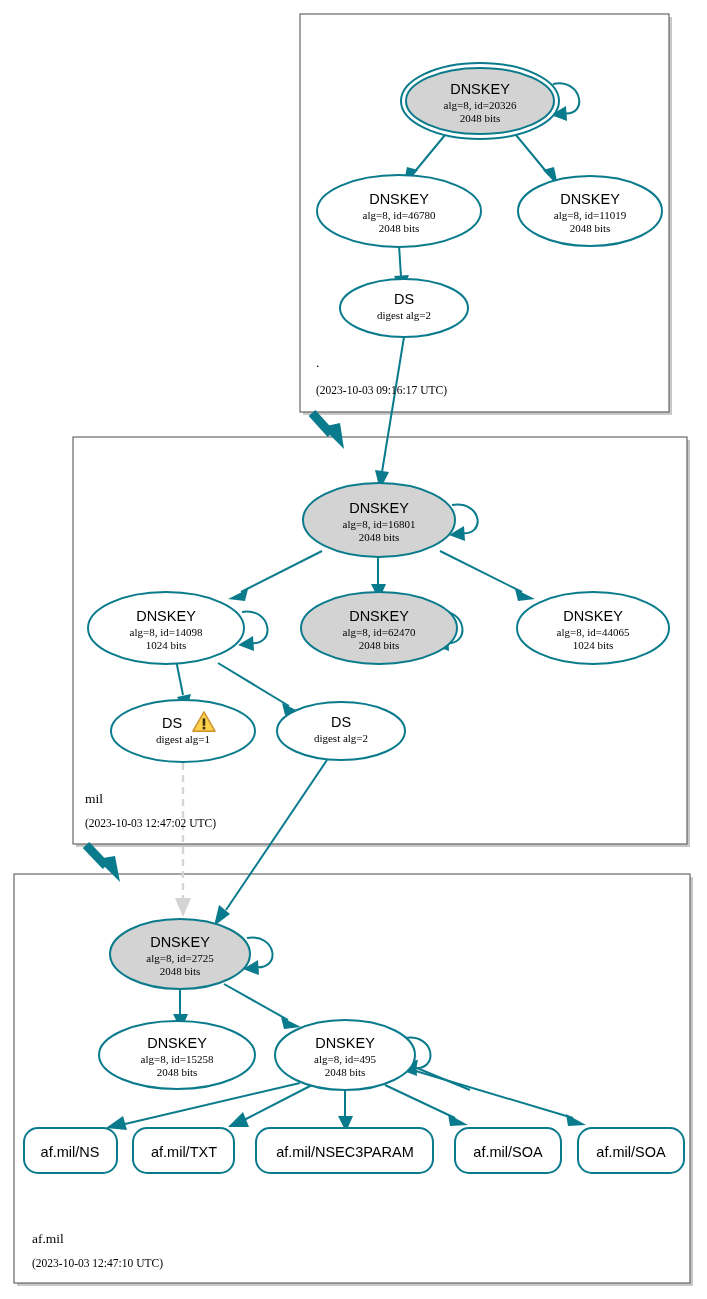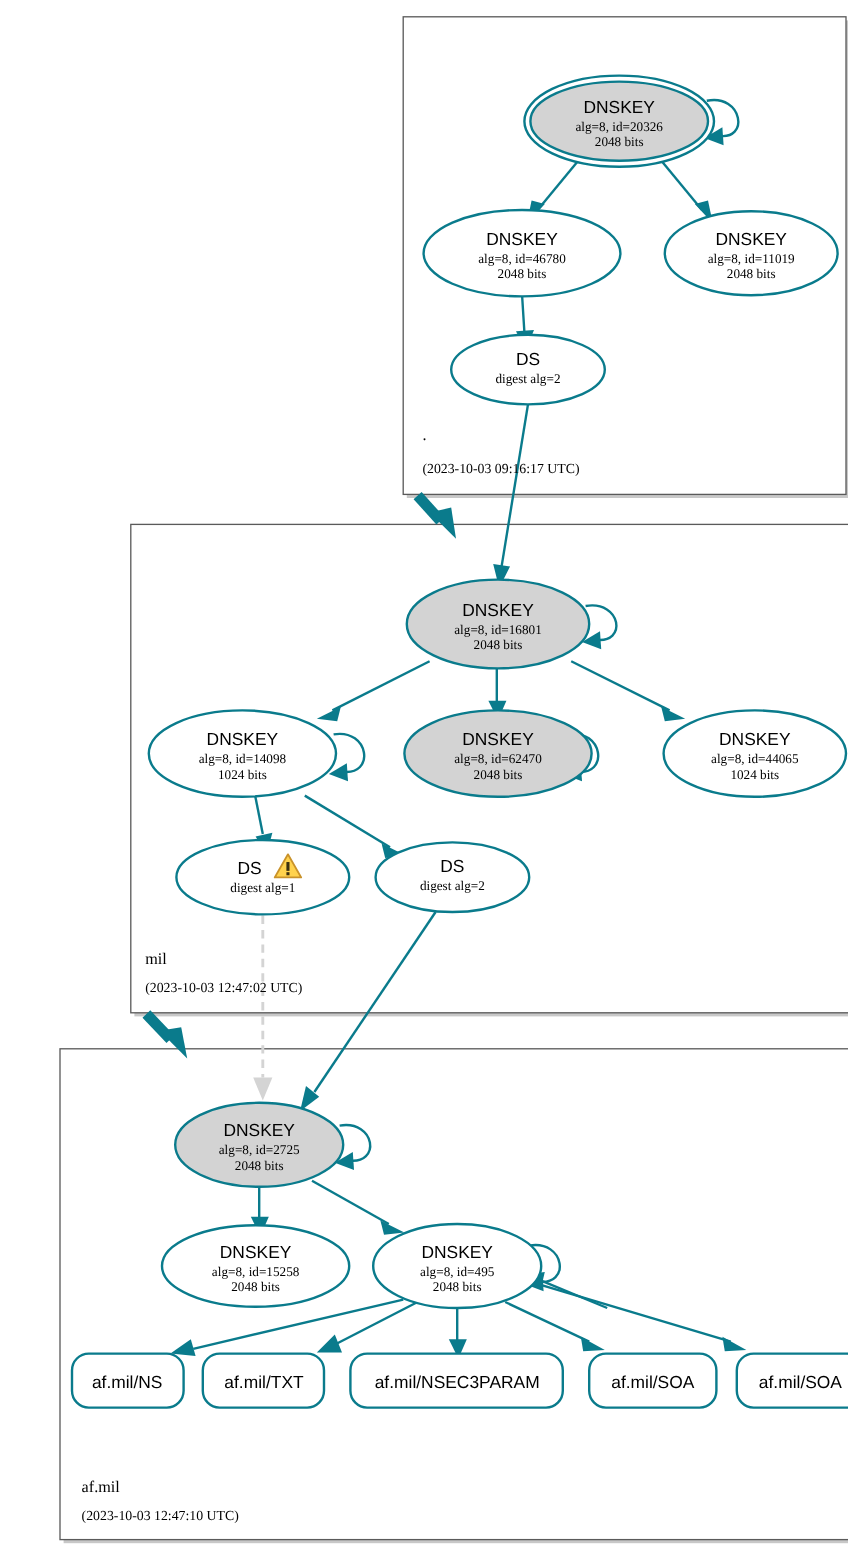--- a/index.html
+++ b/index.html
@@ -10,21 +10,20 @@
   body {
     width: 707px;
     height: 1299px;
     font-family: "Liberation Sans", sans-serif;
     overflow: hidden;
   }
   #diagram-root {
     position: relative;
     width: 606px;
     height: 1299px;
-    padding-left: 36px;
   }
   svg#dnssec-svg {
     display: block;
     width: 707px;
     height: 1299px;
   }
   .zone-box {
     fill: #ffffff;
     stroke: #5a5a5a;
     stroke-width: 1.1;

